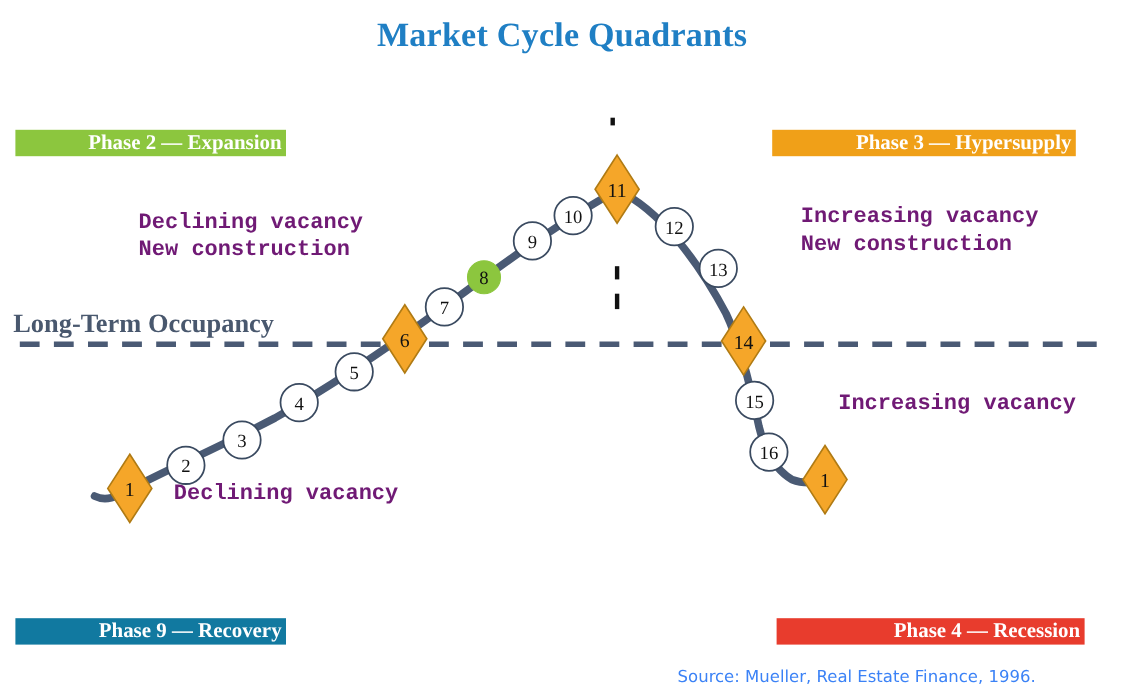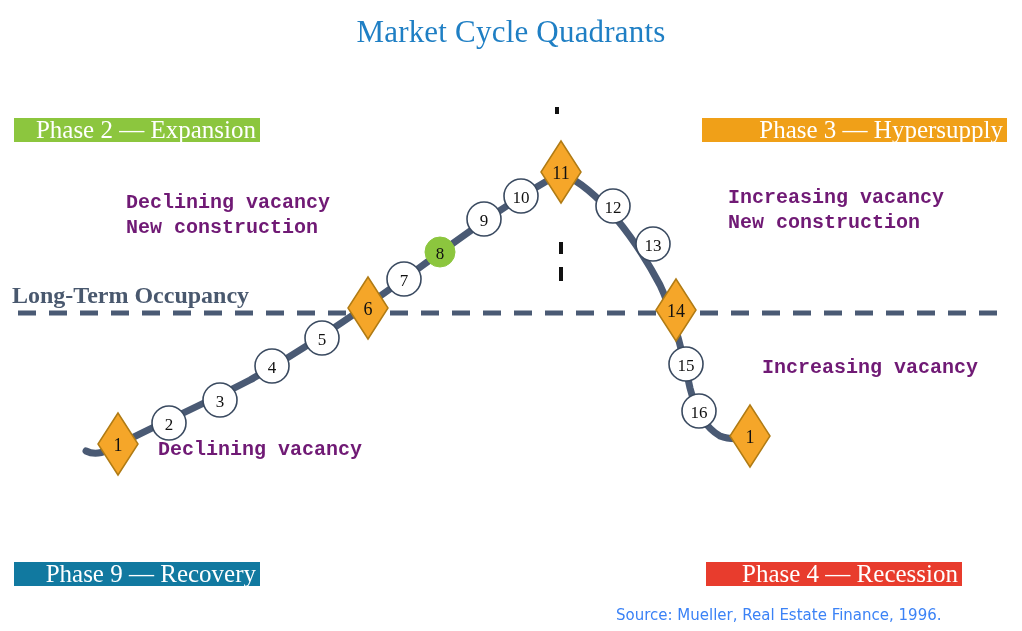--- a/index.html
+++ b/index.html
@@ -17,45 +17,45 @@
   }
 
   
   #title {
     position: absolute;
     left: 0;
     top: 14px;
     width: 1022px;
     text-align: center;
     font-family: "Liberation Serif", serif;
-    font-weight: normal;
+    font-weight: bold;
     font-size: 31px;
     color: #1f7fc4;
     letter-spacing: 0.2px;
   }
 
   
   .banner {
     position: absolute;
     font-family: "Liberation Serif", serif;
-    font-weight: normal;
-    font-size: 25px;
+    font-weight: bold;
+    font-size: 19px;
     color: #ffffff;
     text-align: right;
     line-height: 24px;
     height: 24px;
     padding: 0 4px 0 0;
     box-sizing: border-box;
     white-space: nowrap;
   }
 
   #banner-phase2 { left: 14px;  top: 118px; width: 246px; background: #8cc63e; }
-  #banner-phase3 { left: 702px; top: 118px; width: 305px; background: #f0a018; }
+  #banner-phase3 { left: 702px; top: 118px; width: 276px; background: #f0a018; }
   #banner-phase1 { left: 14px;  top: 562px; width: 246px; background: #1179a0; }
-  #banner-phase4 { left: 706px; top: 562px; width: 256px; background: #e83c2d; }
+  #banner-phase4 { left: 706px; top: 562px; width: 280px; background: #e83c2d; }
 
   
   .quad-text {
     position: absolute;
     font-family: Liberation Mono, monospace;
     font-weight: bold;
     font-size: 20px;
     line-height: 25px;
     color: #701a75;
     white-space: nowrap;

